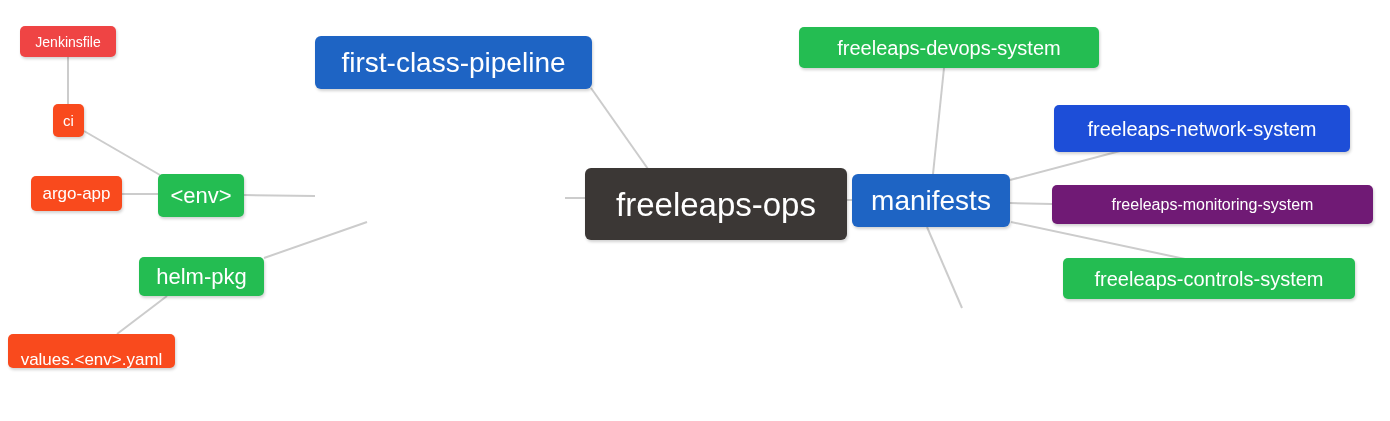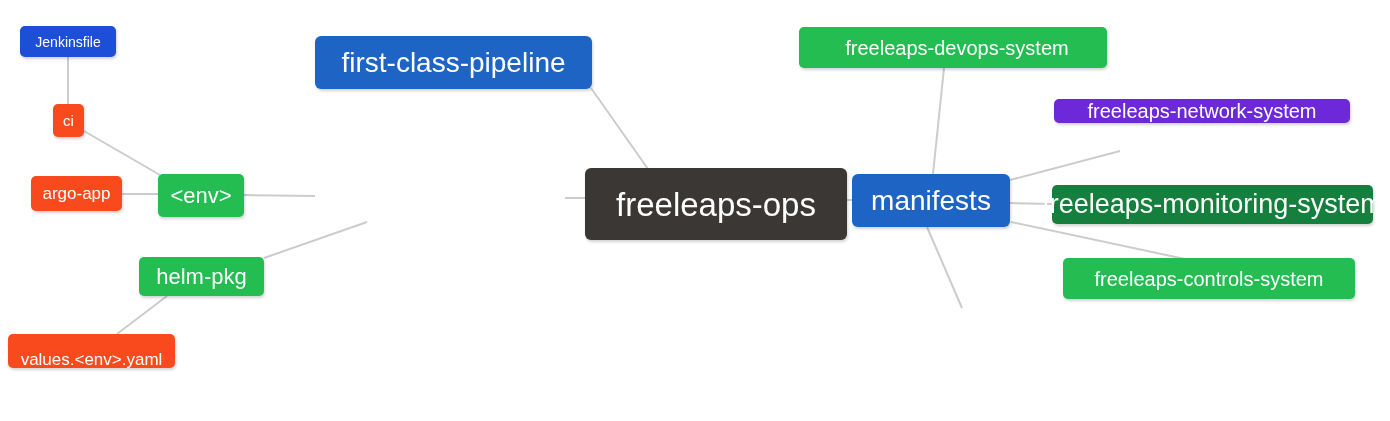--- a/index.html
+++ b/index.html
@@ -39,21 +39,21 @@
     <line x1="591" y1="88" x2="648" y2="169"></line>
     <line x1="565" y1="198" x2="585" y2="198"></line>
     <line x1="847" y1="200" x2="852" y2="200"></line>
     <line x1="933" y1="174" x2="944" y2="68"></line>
     <line x1="1010" y1="180" x2="1120" y2="151"></line>
     <line x1="1010" y1="203" x2="1052" y2="204"></line>
     <line x1="1011" y1="222" x2="1185" y2="259"></line>
     <line x1="927" y1="227" x2="962" y2="308"></line>
   </svg>
 
-  <div class="node" style="left: 20px; top: 26px; width: 96px; height: 31px; font-size: 14px; background: #1d4ed8; color: rgb(255, 255, 255); text-align: right;">
+  <div class="node" style="left: 20px; top: 26px; width: 96px; height: 31px; font-size: 14px; background: #ef4444; color: rgb(255, 255, 255); text-align: right;">
       <span>Jenkinsfile</span>
     </div>
   <div class="node" style="left: 53px; top: 104px; width: 31px; height: 33px; font-size: 15px; background: rgb(249, 74, 29); color: rgb(255, 255, 255);">
       <span>ci</span>
     </div>
   <div class="node" style="left: 31px; top: 176px; width: 91px; height: 35px; font-size: 17px; background: rgb(249, 74, 29); color: rgb(255, 255, 255);">
       <span>argo-app</span>
     </div>
   <div class="node" style="left: 158px; top: 174px; width: 86px; height: 43px; font-size: 22px; background: rgb(36, 189, 82); color: rgb(255, 255, 255);">
       <span>&lt;env&gt;</span>
@@ -66,26 +66,26 @@
     </div>
   <div class="node big" style="left: 852px; top: 174px; width: 158px; height: 53px; font-size: 28px; background: rgb(30, 100, 196); color: rgb(255, 255, 255);">
       <span>manifests</span>
     </div>
   <div class="node" style="left: 139px; top: 257px; width: 125px; height: 39px; font-size: 22px; background: rgb(36, 189, 82); color: rgb(255, 255, 255);">
       <span>helm-pkg</span>
     </div>
   <div class="node" style="left: 8px; top: 334px; width: 167px; height: 34px; font-size: 17px; background: rgb(249, 74, 29); color: rgb(255, 255, 255); align-items: flex-end;">
       <span>values.&lt;env&gt;.yaml</span>
     </div>
-  <div class="node" style="left: 799px; top: 27px; width: 300px; height: 41px; font-size: 20px; background: rgb(36, 189, 82); color: rgb(255, 255, 255); padding-left: 8px;">
+  <div class="node" style="left: 799px; top: 27px; width: 300px; height: 41px; font-size: 20px; background: rgb(36, 189, 82); color: rgb(255, 255, 255);">
       <span>freeleaps-devops-system</span>
     </div>
-  <div class="node" style="left: 1054px; top: 99px; width: 296px; height: 24px; font-size: 20px; background: #6d28d9; color: rgb(255, 255, 255);">
+  <div class="node" style="left: 1054px; top: 105px; width: 296px; height: 47px; font-size: 20px; background: #1d4ed8; color: rgb(255, 255, 255);">
       <span>freeleaps-network-system</span>
     </div>
-  <div class="node" style="left: 1052px; top: 185px; width: 321px; height: 39px; font-size: 27px; background: #15803d; color: rgb(255, 255, 255);">
+  <div class="node" style="left: 1052px; top: 185px; width: 321px; height: 39px; font-size: 16px; background: #701a75; color: rgb(255, 255, 255);">
       <span>freeleaps-monitoring-system</span>
     </div>
   <div class="node" style="left: 1063px; top: 258px; width: 292px; height: 41px; font-size: 20px; background: rgb(36, 189, 82); color: rgb(255, 255, 255);">
       <span>freeleaps-controls-system</span>
     </div>
 
 </div>
 
 </body></html>

